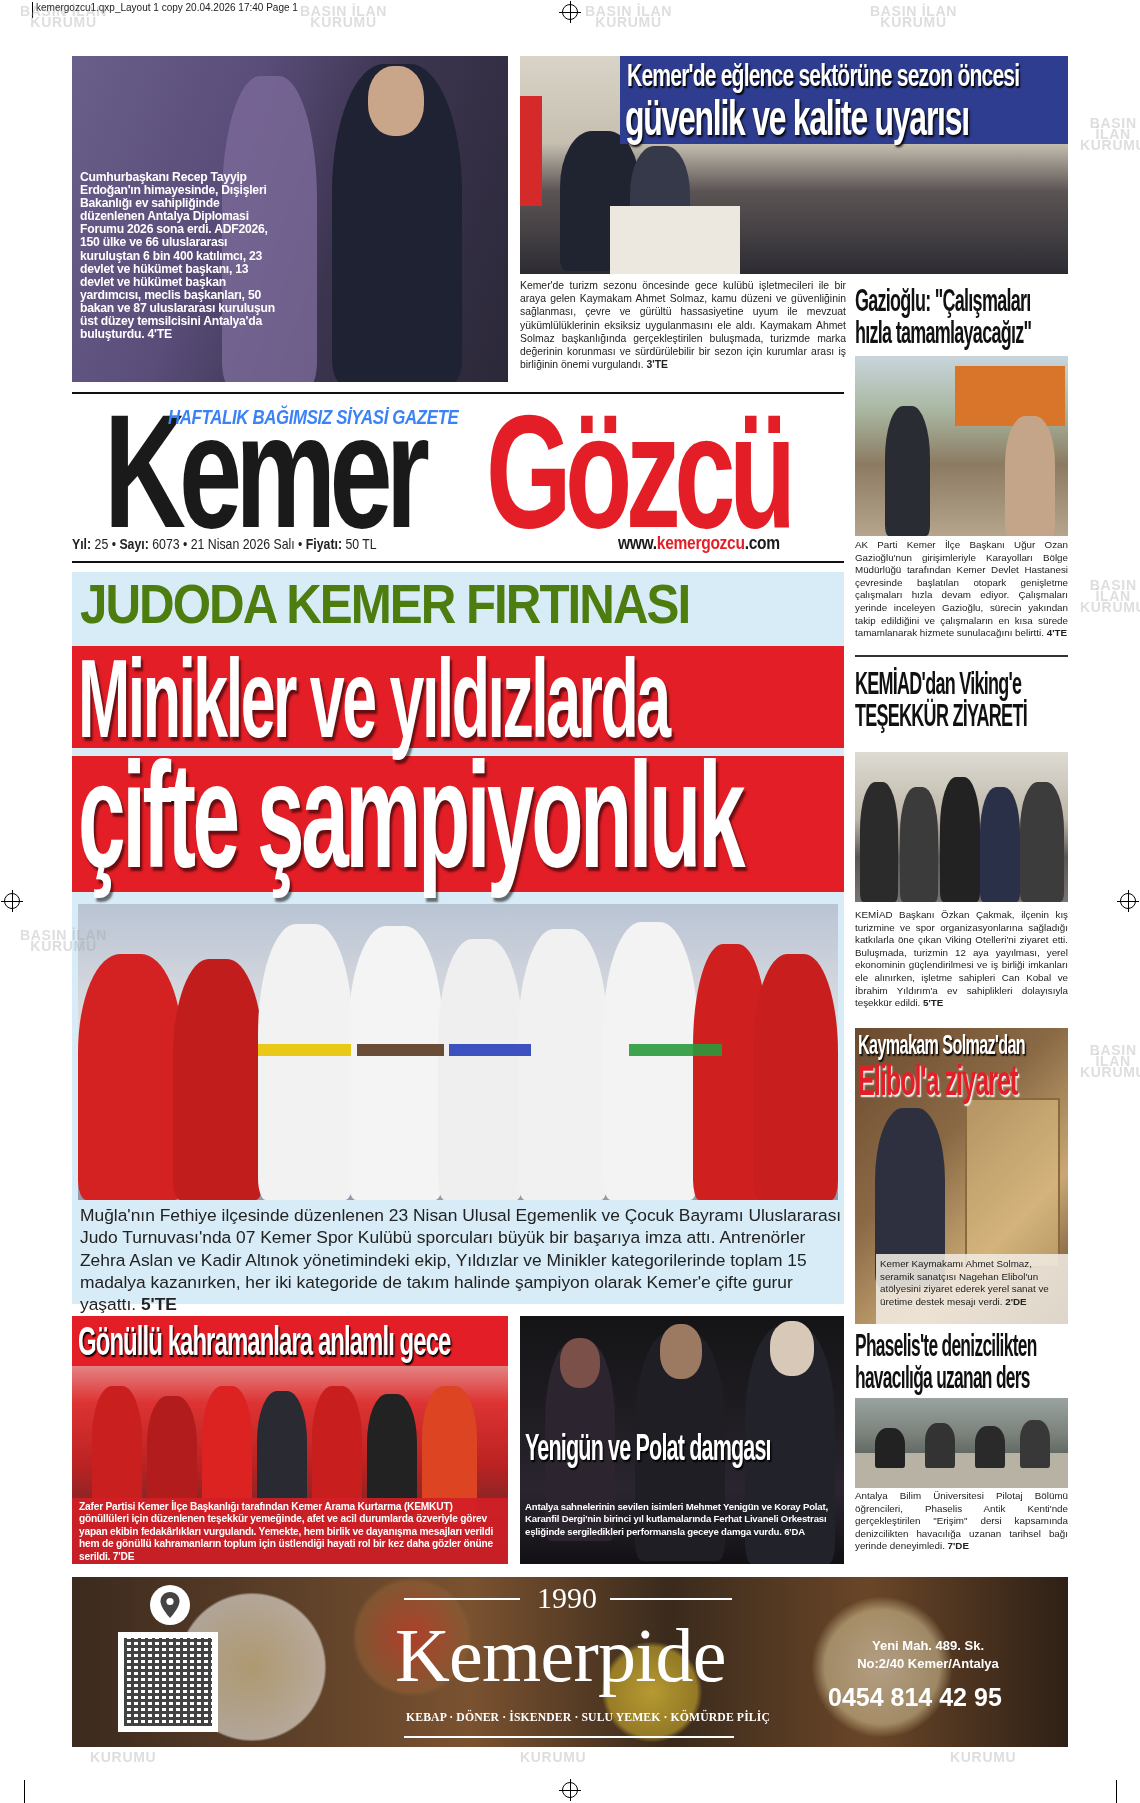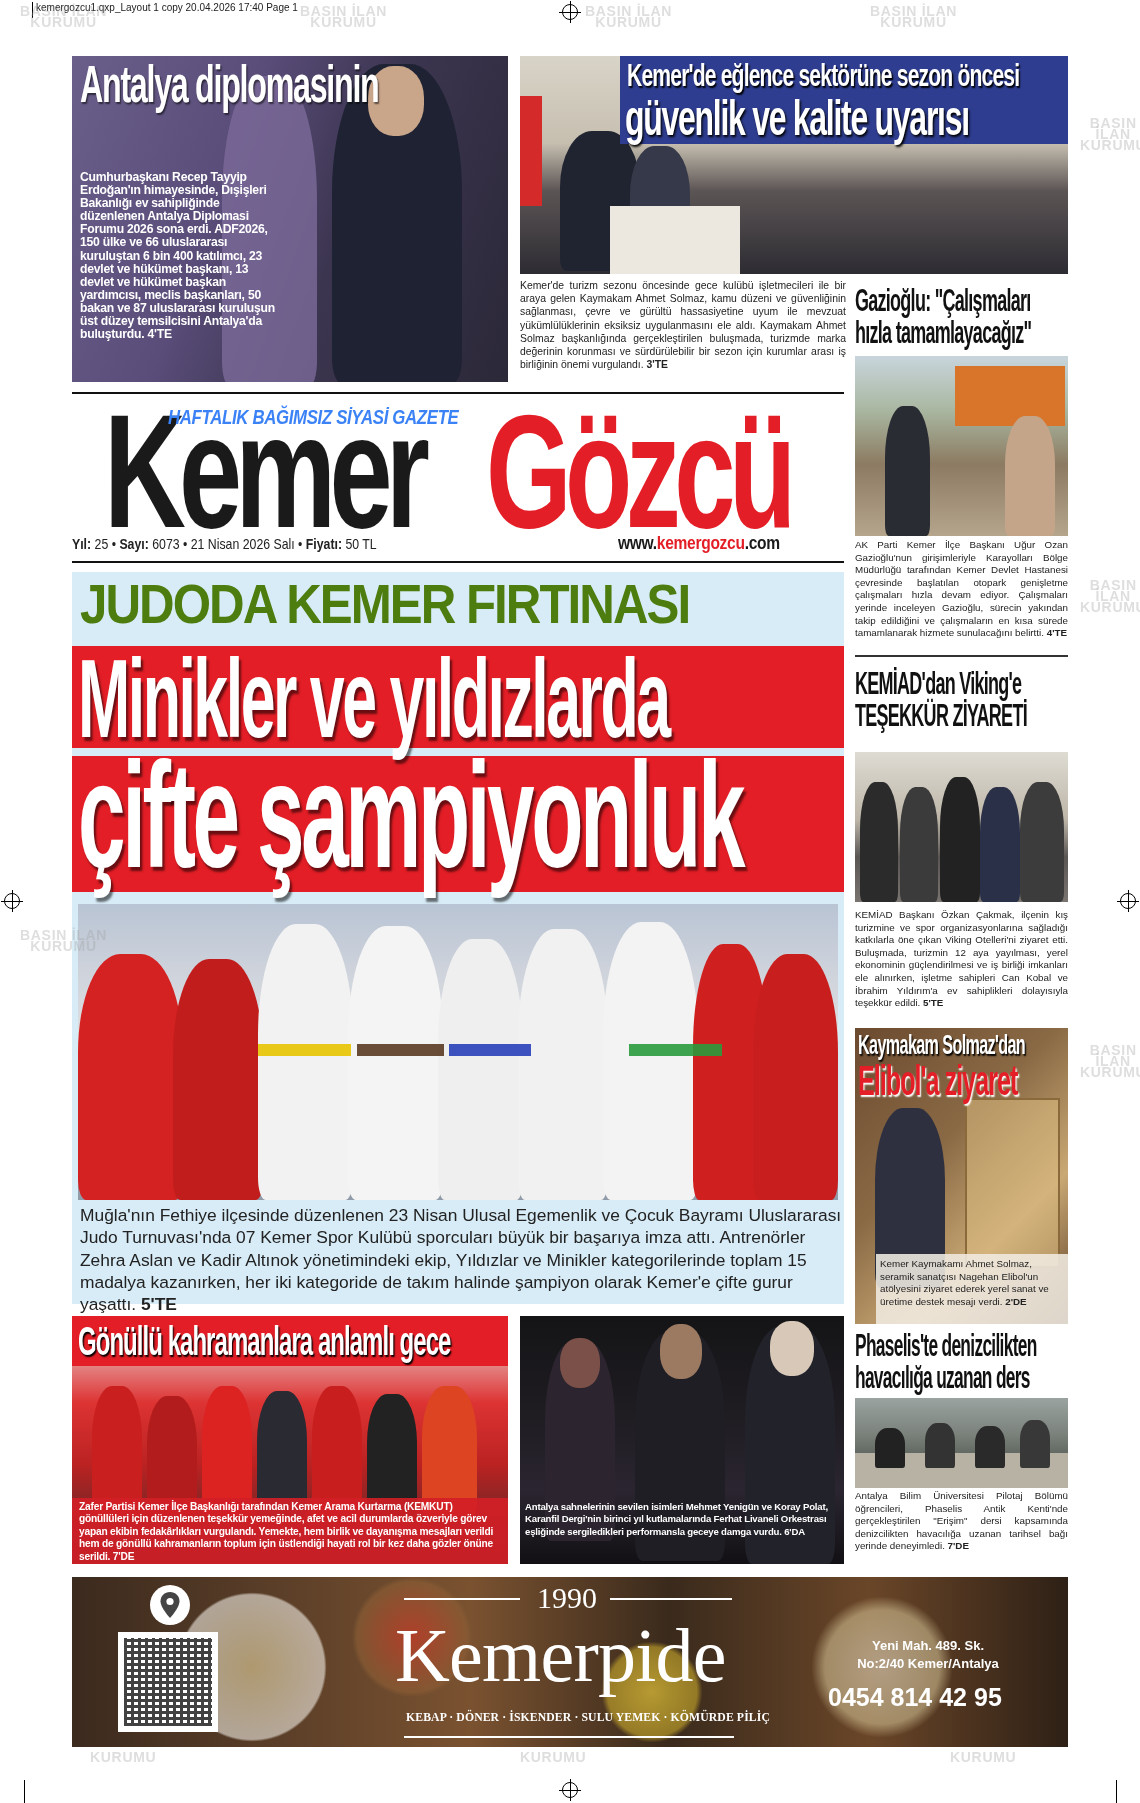--- a/index.html
+++ b/index.html
@@ -107,21 +107,20 @@
 <div class="abs reg" style="left:562px;top:1782px;"></div>
 <div class="abs crop-v" style="left:24px;top:1780px;height:23px;"></div>
 <div class="abs crop-v" style="left:1116px;top:1780px;height:23px;"></div>
 
 <div class="abs photo ph-diplo diplo-box">
   <div class="figure" style="left:150px;top:20px;width:95px;height:310px;background:#7c6a9a;opacity:.8;"></div>
   <div class="figure" style="left:260px;top:8px;width:130px;height:320px;background:#1e2233;"></div>
   <div class="figure" style="left:296px;top:10px;width:56px;height:70px;background:#c9a58a;border-radius:45%;"></div>
 </div>
 <div class="abs cond diplo-title">
-  <div><span class="sq">Antalya diplomasinin</span></div>
 </div>
 <div class="abs diplo-body">
   <span>Cumhurbaşkanı Recep Tayyip Erdoğan'ın himayesinde, Dışişleri Bakanlığı ev sahipliğinde düzenlenen Antalya Diplomasi Forumu 2026 sona erdi. ADF2026, 150 ülke ve 66 uluslararası kuruluştan 6 bin 400 katılımcı, 23 devlet ve hükümet başkanı, 13 devlet ve hükümet başkan yardımcısı, meclis başkanları, 50 bakan ve 87 uluslararası kuruluşun üst düzey temsilcisini Antalya'da buluşturdu.</span>
   <span class="ref">4'TE</span>
 </div>
 
 <div class="abs photo ph-meet meet-box">
   <div style="position:absolute;left:0;top:40px;width:22px;height:110px;background:#d42a2a;"></div>
   <div class="figure" style="left:40px;top:75px;width:80px;height:140px;background:#1f2430;"></div>
   <div class="figure" style="left:110px;top:90px;width:60px;height:120px;background:#36394a;"></div>
@@ -254,20 +253,21 @@
 
 <div class="abs photo ph-karanfil karanfil-box">
   <div class="figure" style="left:25px;top:25px;width:70px;height:200px;background:#2c2530;"></div>
   <div class="figure" style="left:40px;top:22px;width:40px;height:50px;background:#7a5048;border-radius:45%;"></div>
   <div class="figure" style="left:115px;top:15px;width:90px;height:230px;background:#1e1e24;"></div>
   <div class="figure" style="left:140px;top:8px;width:42px;height:55px;background:#9c7a62;border-radius:45%;"></div>
   <div class="figure" style="left:225px;top:10px;width:90px;height:238px;background:#22222a;"></div>
   <div class="figure" style="left:250px;top:5px;width:44px;height:55px;background:#d8c8b8;border-radius:45%;"></div>
 </div>
 <div class="abs cond karanfil-title">
+  <div><span class="sq" style="transform:scaleX(0.6);">Yenigün ve Polat damgası</span></div>
 </div>
 <div class="abs karanfil-body">
   <span>Antalya sahnelerinin sevilen isimleri Mehmet Yenigün ve Koray Polat, Karanfil Dergi'nin birinci yıl kutlamalarında Ferhat Livaneli Orkestrası eşliğinde sergiledikleri performansla geceye damga vurdu.</span>
   <span class="ref">6'DA</span>
 </div>
 
 <div class="abs photo ph-ad ad">
   <div style="position:absolute;left:90px;top:10px;width:180px;height:160px;border-radius:50%;background:radial-gradient(circle,#e8d6a0 0%,#f1ede4 60%,transparent 62%);opacity:.6;"></div>
   <div style="position:absolute;left:260px;top:0;width:160px;height:120px;border-radius:50%;background:radial-gradient(circle,#c93a28 0%,#8a5c34 55%,transparent 60%);opacity:.7;"></div>
   <div style="position:absolute;left:520px;top:60px;width:120px;height:110px;border-radius:20%;background:radial-gradient(circle,#e9c83a 0%,#b89a2a 55%,transparent 62%);opacity:.7;"></div>

